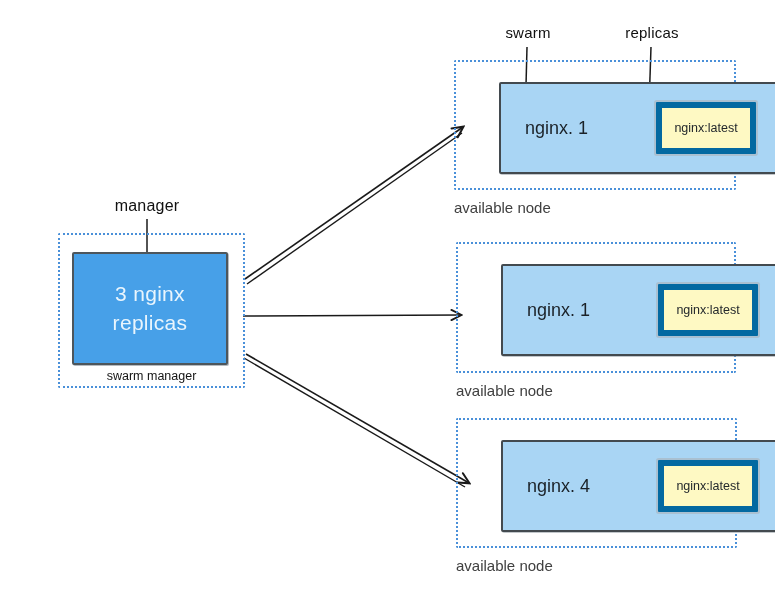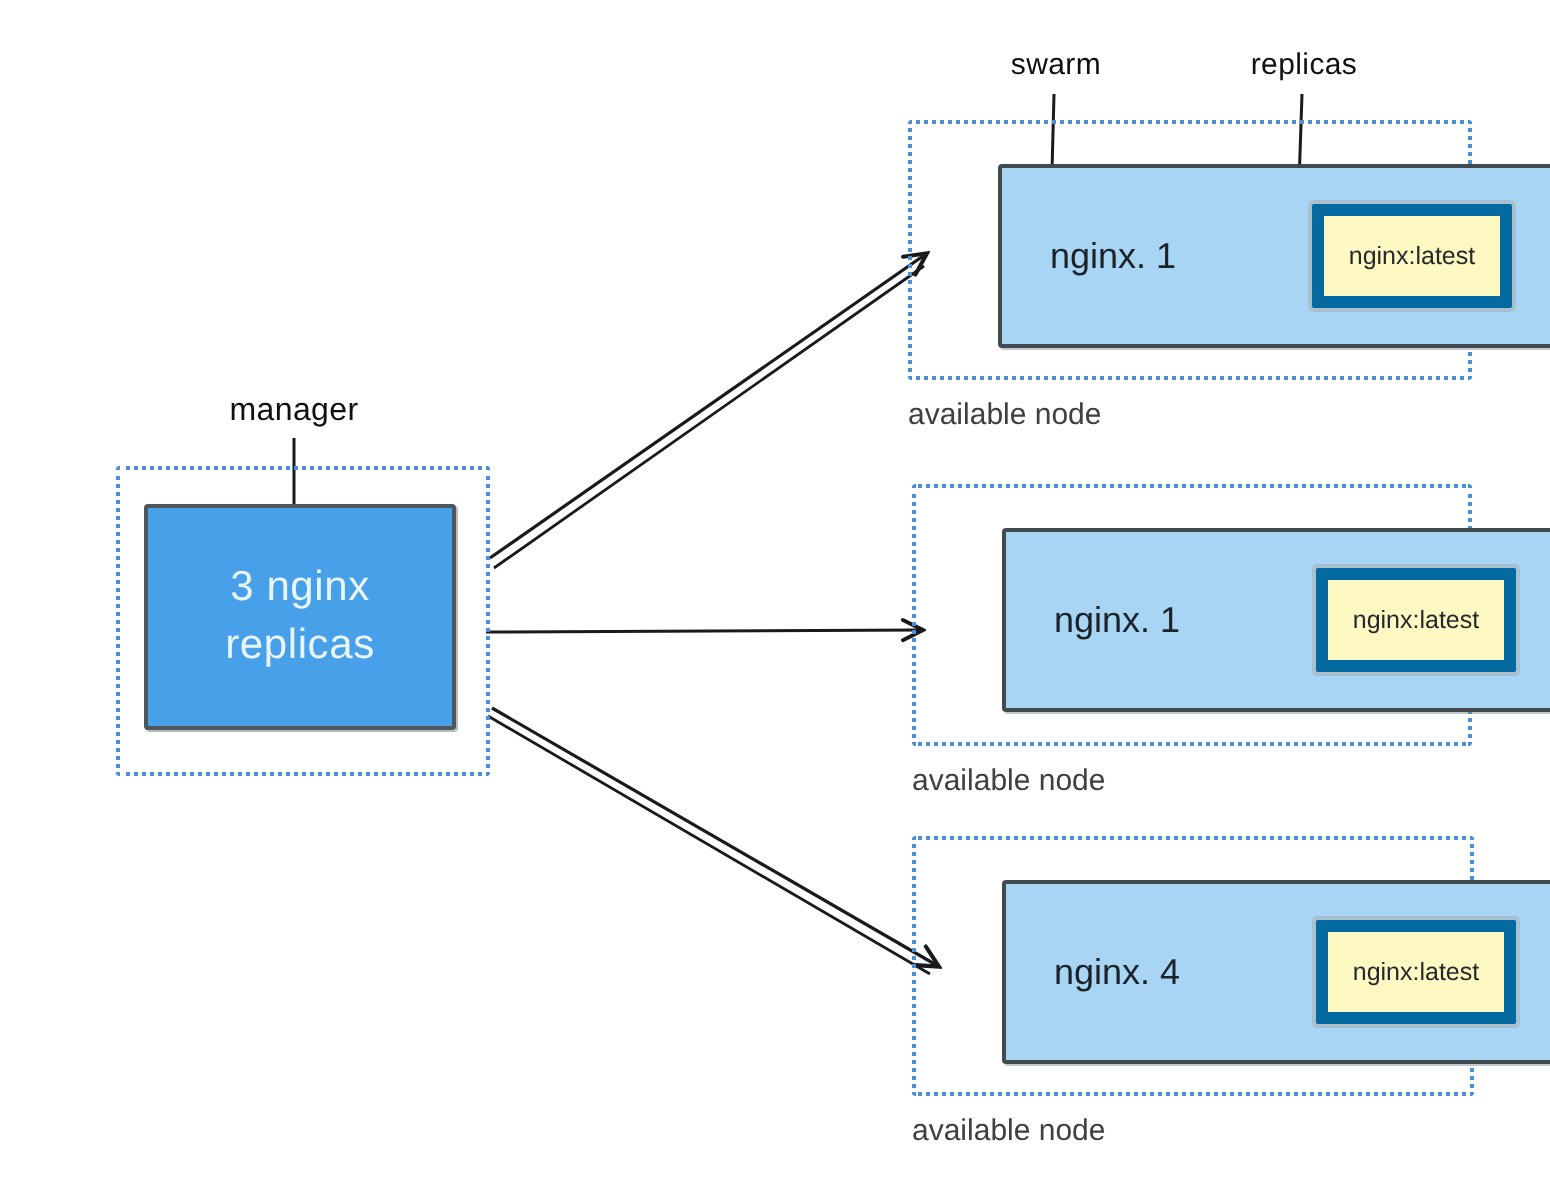--- a/index.html
+++ b/index.html
@@ -146,20 +146,21 @@
 
   <div class="pointer-label" style="left:493px; top:24px; width:70px;">swarm</div>
   <div class="pointer-label" style="left:612px; top:24px; width:80px;">replicas</div>
   <div class="pointer-label" style="left:110px; top:197px; width:74px; font-size:16px;">manager</div>
 
   <div class="service-group" style="left:58px; top:233px; width:187px; height:155px;">
     <div class="service-box">
       <div class="service-line">3 nginx</div>
       <div class="service-line">replicas</div>
     </div>
+    <div class="service-caption">swarm manager</div>
   </div>
 
   <div class="node-group" style="left:454px; top:60px; width:282px;">
     <div class="node-dotted" style="height:130px;">
       <div class="task-box">
         <span class="task-name">nginx. 1</span>
         <div class="container-box">
           <span class="image-name">nginx:latest</span>
         </div>
       </div>

